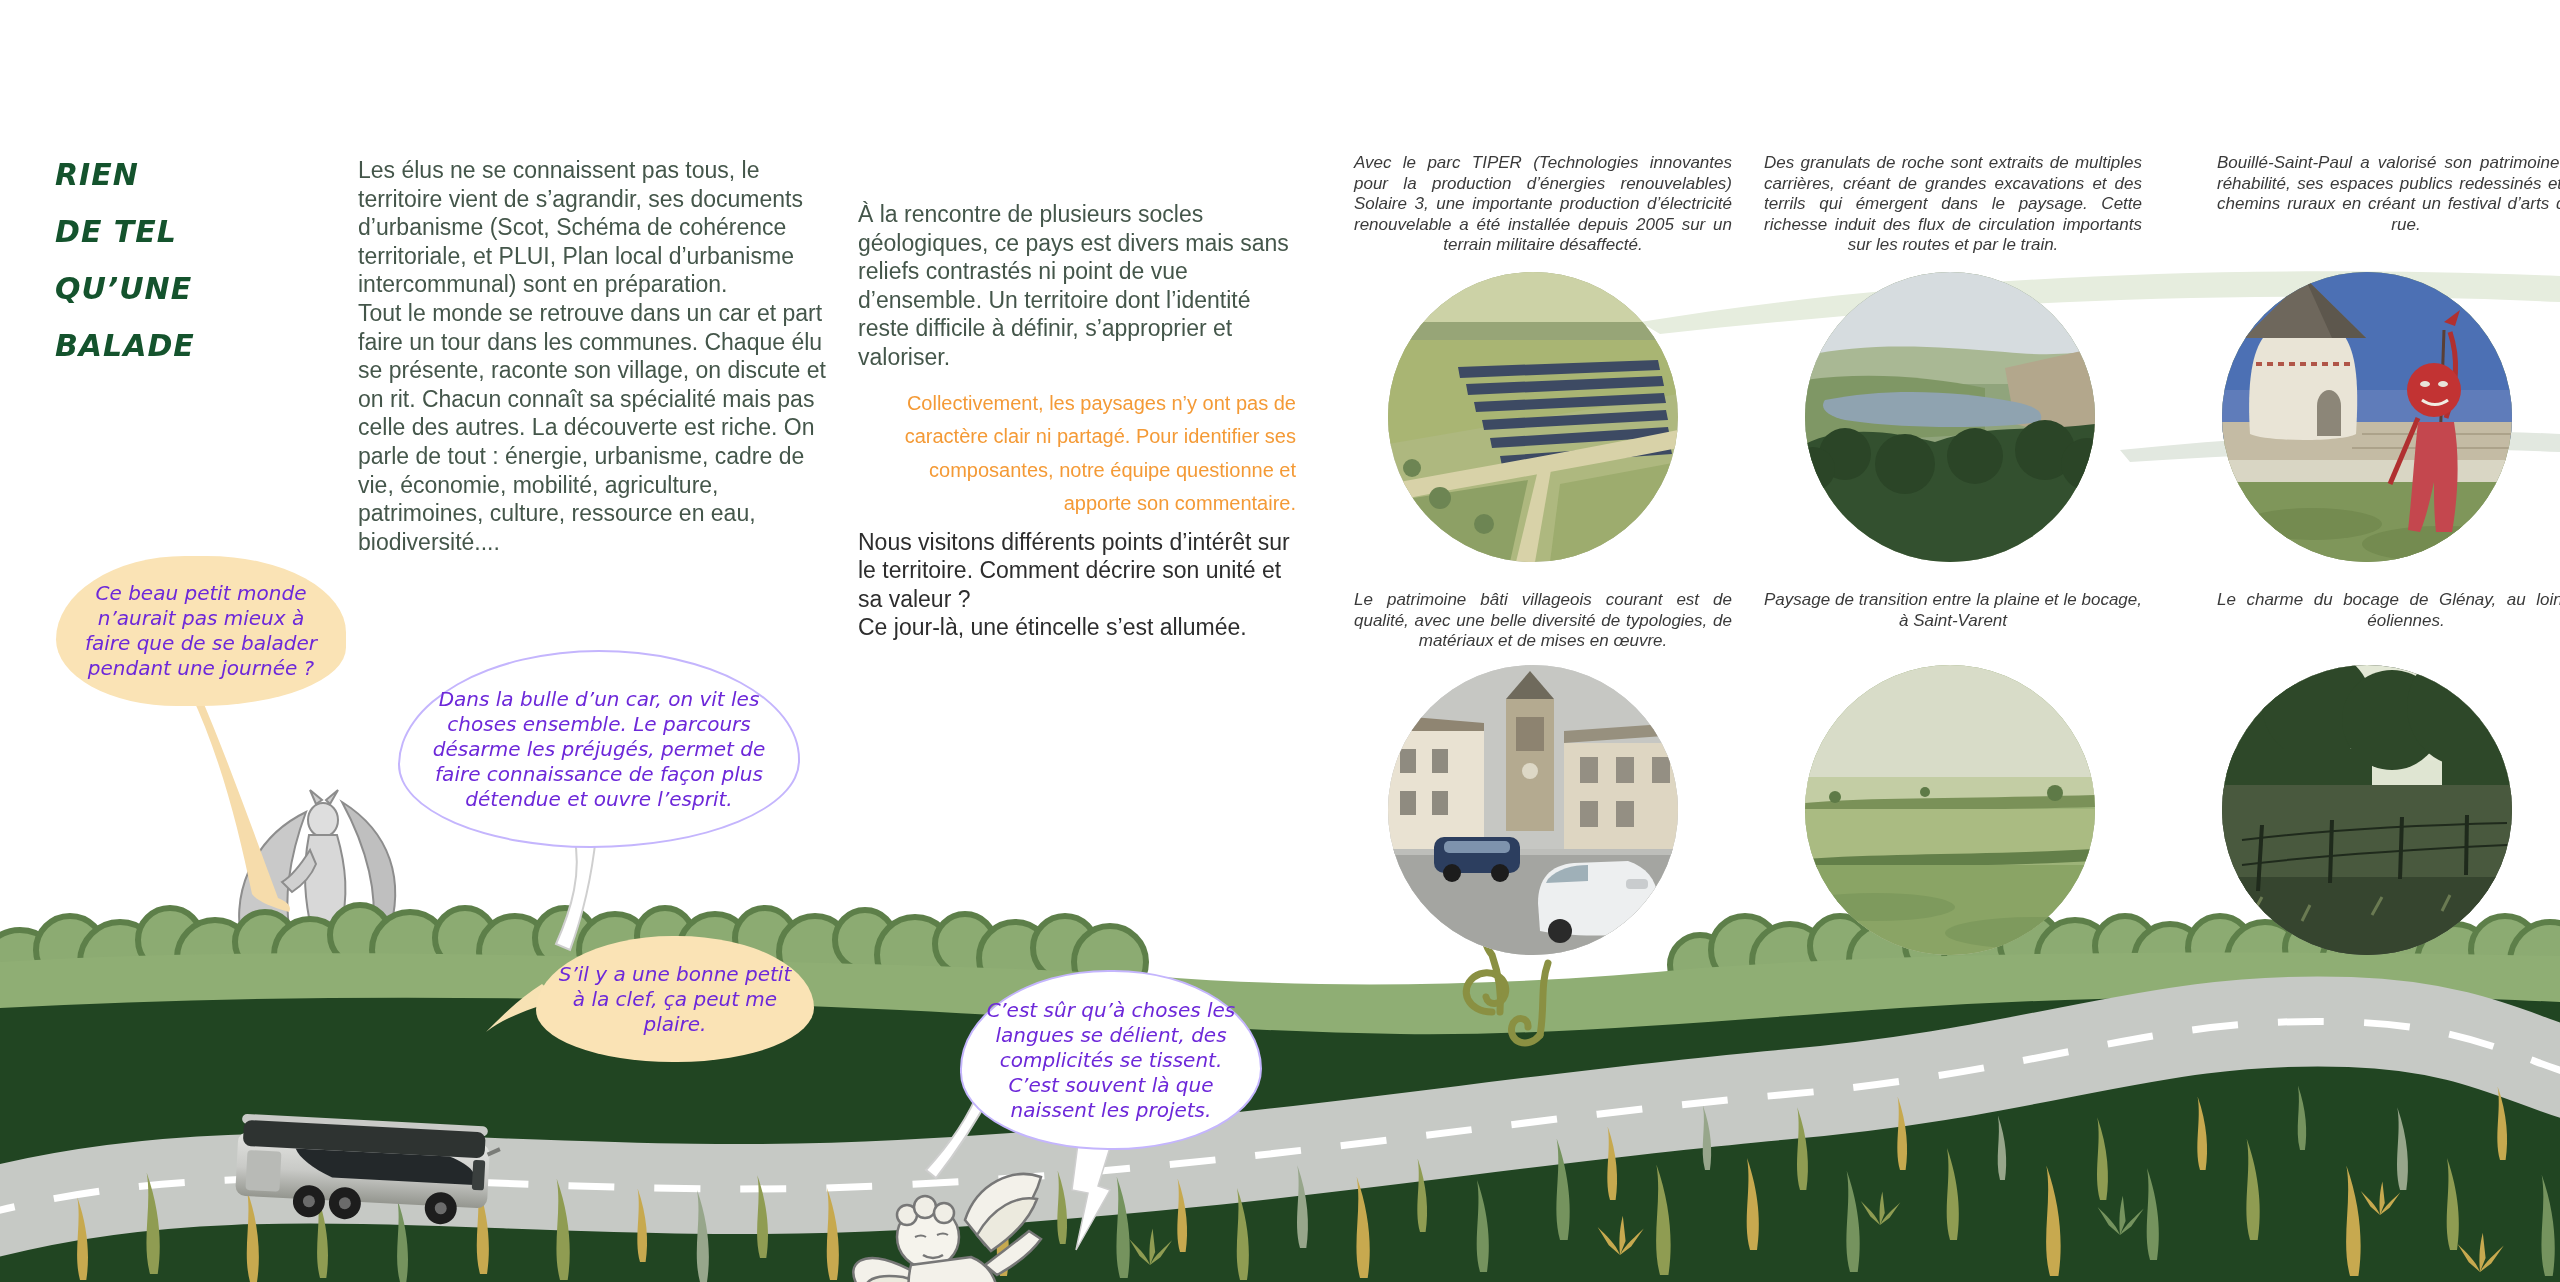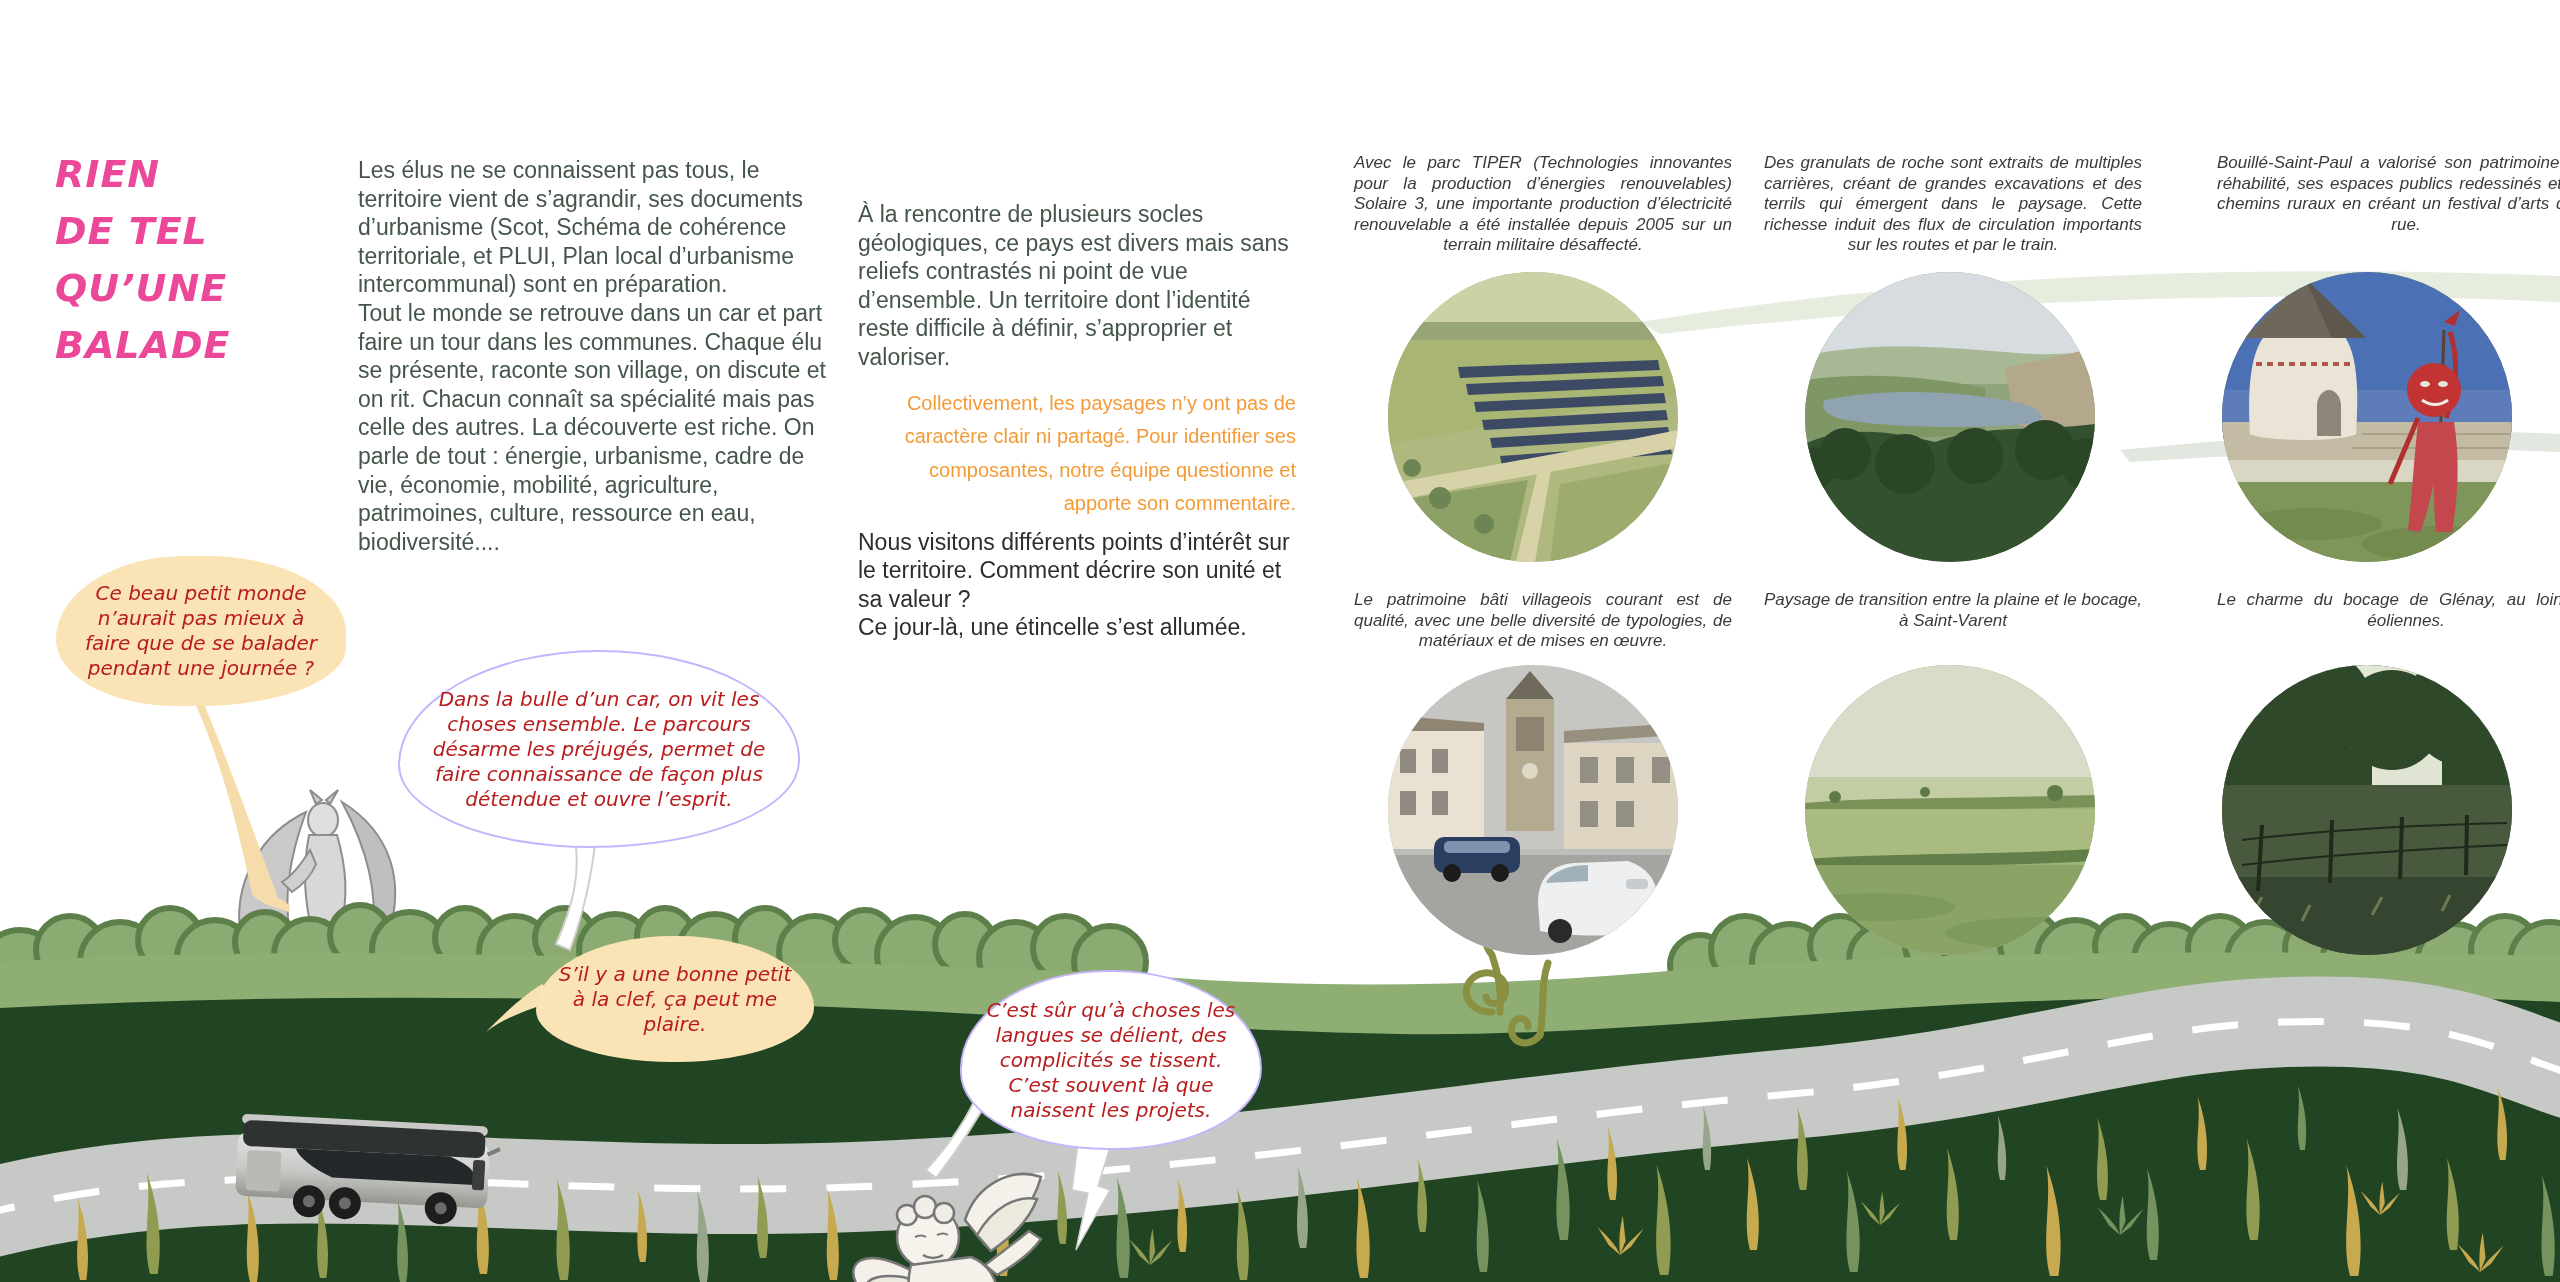--- a/index.html
+++ b/index.html
@@ -3,21 +3,21 @@
 <meta charset="utf-8">
 <style>
   html,body{margin:0;padding:0;background:#fff;}
   .page{position:relative;width:2560px;height:1282px;background:#ffffff;overflow:hidden;
         font-family:"Liberation Sans",sans-serif;}
   .abs{position:absolute;}
 
   
   .title{left:55px;top:146px;width:330px;z-index:3;}
   .title span{display:block;font-family:"DejaVu Sans",sans-serif;font-weight:bold;font-style:italic;
-              font-size:38px;line-height:57px;letter-spacing:1px;color:#ec4899;}
+              font-size:30px;line-height:57px;letter-spacing:1px;color:#14532d;}
 
   
   .col{z-index:3;font-size:23px;line-height:28.6px;color:#44564a;}
   .col2{left:358px;top:156px;width:476px;}
   .col3{left:858px;top:156px;width:438px;margin-top:44px;}
   .col p{margin:0;}
   .quote{font-size:20px;line-height:33.5px;color:#f49a36;margin:15px 0 7px 0 !important;text-align:right;}
   .darktxt{color:#2d2d2d;}
 
   
@@ -29,21 +29,21 @@
 
   
   .photo{width:290px;height:290px;border-radius:50%;overflow:hidden;z-index:2;background:#ccc;}
   .ph-r1{top:272px;} .ph-r2{top:665px;}
   .ph-c1{left:1388px;} .ph-c2{left:1805px;} .ph-c3{left:2222px;}
   .photo svg{display:block;}
 
   
   .bubble{z-index:5;display:flex;align-items:center;justify-content:center;text-align:center;
           font-family:"DejaVu Sans",sans-serif;font-style:italic;font-size:20px;line-height:25px;
-          color:#b91c1c;padding:12px 22px;box-sizing:border-box;}
+          color:#6d28d9;padding:12px 22px;box-sizing:border-box;}
   .cream{background:#fae3b5;}
   .white{background:#ffffff;border:2px solid #c4b5fd;}
   .b1{left:56px;top:556px;width:290px;height:150px;border-radius:48% 52% 55% 45%/60% 55% 42% 48%;}
   .b2{left:398px;top:650px;width:402px;height:198px;border-radius:50% 50% 52% 48%/58% 55% 44% 42%;}
   .b3{left:536px;top:936px;width:278px;height:126px;border-radius:50% 50% 50% 50%/60% 58% 44% 42%;}
   .b4{left:960px;top:970px;width:302px;height:180px;border-radius:50% 50% 50% 50%/56% 56% 46% 44%;}
 
   
   .landscape{left:0;top:0;width:2560px;height:1282px;z-index:1;pointer-events:none;}
   .bush{fill:#8cab72;stroke:#5d7f49;stroke-width:6;}

